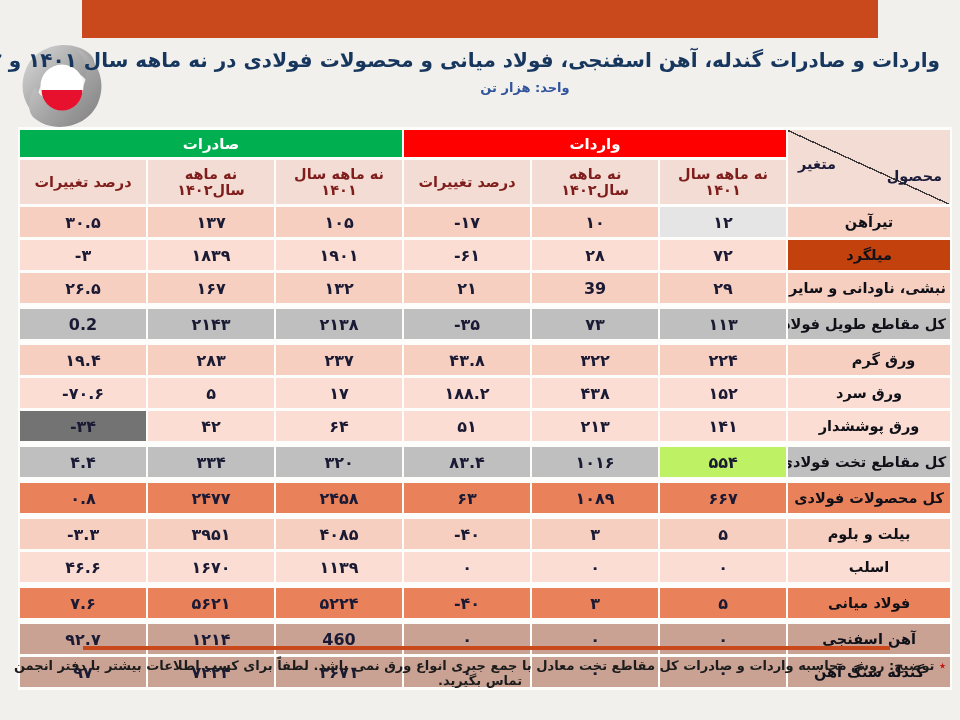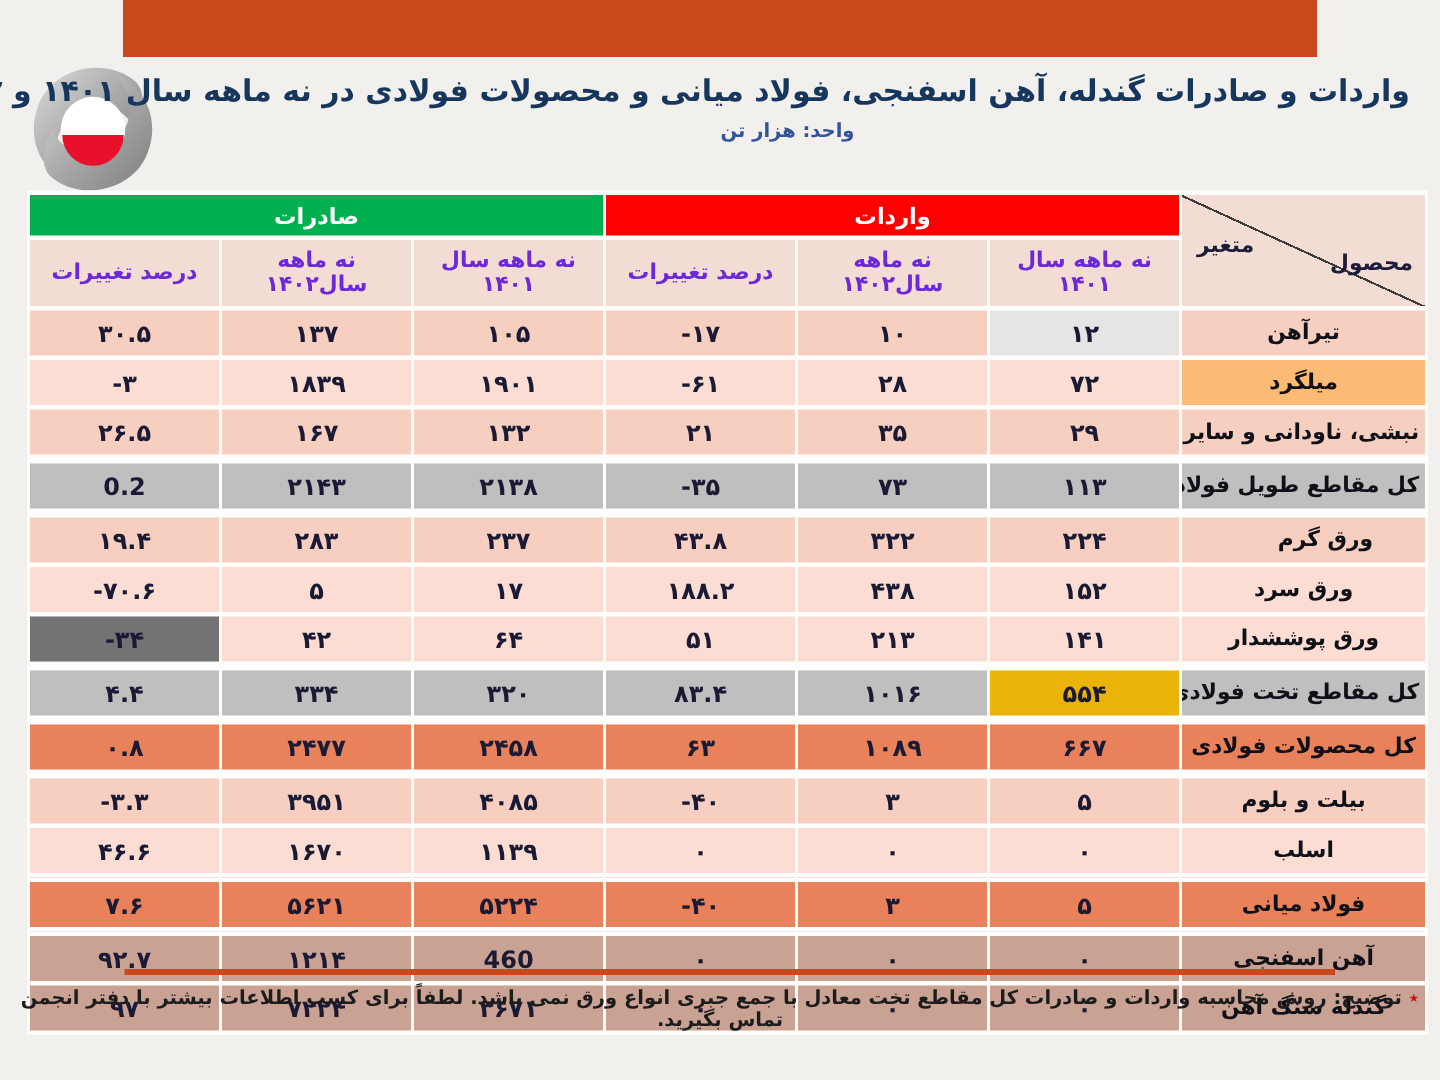--- a/index.html
+++ b/index.html
@@ -25,21 +25,21 @@
     margin-top:8px;font-size:13px;font-weight:bold;color:#31549B;direction:rtl;
   }
 
   table.data-table{
     position:absolute;top:127px;left:18px;width:924px;
     border-collapse:separate;border-spacing:2px 3px;
     table-layout:fixed;background:#FDFDFC;
   }
   td,th{padding:1px 4px;text-align:center;vertical-align:middle;font-weight:bold;overflow:hidden;}
   .band{height:25px;color:#FFFFFF;font-size:15px;}
-  .col-label{height:42px;font-size:14.5px;color:#6d28d9;margin-top:12px;}
+  .col-label{height:42px;font-size:14.5px;color:#7f1d1d;margin-top:12px;}
   .diag{position:relative;}
   .diag::after{
     content:"";position:absolute;inset:0;
     background:linear-gradient(to top right,
       transparent calc(50% - 1.2px), #3a3a3a calc(50% - 1.2px),
       #3a3a3a calc(50% + 0.2px), transparent calc(50% + 0.2px));
   }
   .diag .lbl{position:absolute;font-size:14.5px;color:#1B1B3A;z-index:2;}
   .diag .lbl-variable{top:26px;left:10px;}
   .diag .lbl-product{top:38px;right:8px;}
@@ -116,32 +116,32 @@
         <tr>
           <td class="prod" style="background: rgb(246, 207, 192);">تیرآهن</td>
           <td class="num" style="background: #e5e5e5;">۱۲</td>
           <td class="num" style="background: rgb(246, 207, 192);">۱۰</td>
           <td class="num" style="background: rgb(246, 207, 192);">-۱۷</td>
           <td class="num" style="background: rgb(246, 207, 192);">۱۰۵</td>
           <td class="num" style="background: rgb(246, 207, 192);">۱۳۷</td>
           <td class="num" style="background: rgb(246, 207, 192);">۳۰.۵</td>
         </tr>
         <tr>
-          <td class="prod" style="background: #fdba74;">میلگرد</td>
+          <td class="prod" style="background: #c2410c;">میلگرد</td>
           <td class="num" style="background: rgb(251, 221, 211);">۷۲</td>
           <td class="num" style="background: rgb(251, 221, 211);">۲۸</td>
           <td class="num" style="background: rgb(251, 221, 211);">-۶۱</td>
           <td class="num" style="background: rgb(251, 221, 211);">۱۹۰۱</td>
           <td class="num" style="background: rgb(251, 221, 211);">۱۸۳۹</td>
           <td class="num" style="background: rgb(251, 221, 211);">-۳</td>
         </tr>
         <tr>
           <td class="prod" style="background: rgb(246, 207, 192);">نبشی، ناودانی و سایر مقاطع</td>
           <td class="num" style="background: rgb(246, 207, 192);">۲۹</td>
-          <td class="num" style="background: rgb(246, 207, 192);">۳۵</td>
+          <td class="num" style="background: rgb(246, 207, 192);">39</td>
           <td class="num" style="background: rgb(246, 207, 192);">۲۱</td>
           <td class="num" style="background: rgb(246, 207, 192);">۱۳۲</td>
           <td class="num" style="background: rgb(246, 207, 192);">۱۶۷</td>
           <td class="num" style="background: rgb(246, 207, 192);">۲۶.۵</td>
         </tr>
         <tr class="gap-above">
           <td class="prod" style="background: rgb(191, 191, 191);">کل مقاطع طویل فولادی</td>
           <td class="num" style="background: rgb(191, 191, 191);">۱۱۳</td>
           <td class="num" style="background: rgb(191, 191, 191);">۷۳</td>
           <td class="num" style="background: rgb(191, 191, 191);">-۳۵</td>
@@ -171,21 +171,21 @@
           <td class="prod" style="background: rgb(251, 221, 211);">ورق پوششدار</td>
           <td class="num" style="background: rgb(251, 221, 211);">۱۴۱</td>
           <td class="num" style="background: rgb(251, 221, 211);">۲۱۳</td>
           <td class="num" style="background: rgb(251, 221, 211);">۵۱</td>
           <td class="num" style="background: rgb(251, 221, 211);">۶۴</td>
           <td class="num" style="background: rgb(251, 221, 211);">۴۲</td>
           <td class="num" style="background: #737373;">-۳۴</td>
         </tr>
         <tr class="gap-above">
           <td class="prod" style="background: rgb(191, 191, 191);">کل مقاطع تخت فولادی</td>
-          <td class="num" style="background: #eab308; text-align: center;">۵۵۴</td>
+          <td class="num" style="background: #bef264; text-align: center;">۵۵۴</td>
           <td class="num" style="background: rgb(191, 191, 191);">۱۰۱۶</td>
           <td class="num" style="background: rgb(191, 191, 191);">۸۳.۴</td>
           <td class="num" style="background: rgb(191, 191, 191);">۳۲۰</td>
           <td class="num" style="background: rgb(191, 191, 191);">۳۳۴</td>
           <td class="num" style="background: rgb(191, 191, 191);">۴.۴</td>
         </tr>
         <tr class="gap-above">
           <td class="prod" style="background: rgb(233, 129, 91);">کل محصولات فولادی</td>
           <td class="num" style="background: rgb(233, 129, 91);">۶۶۷</td>
           <td class="num" style="background: rgb(233, 129, 91);">۱۰۸۹</td>

